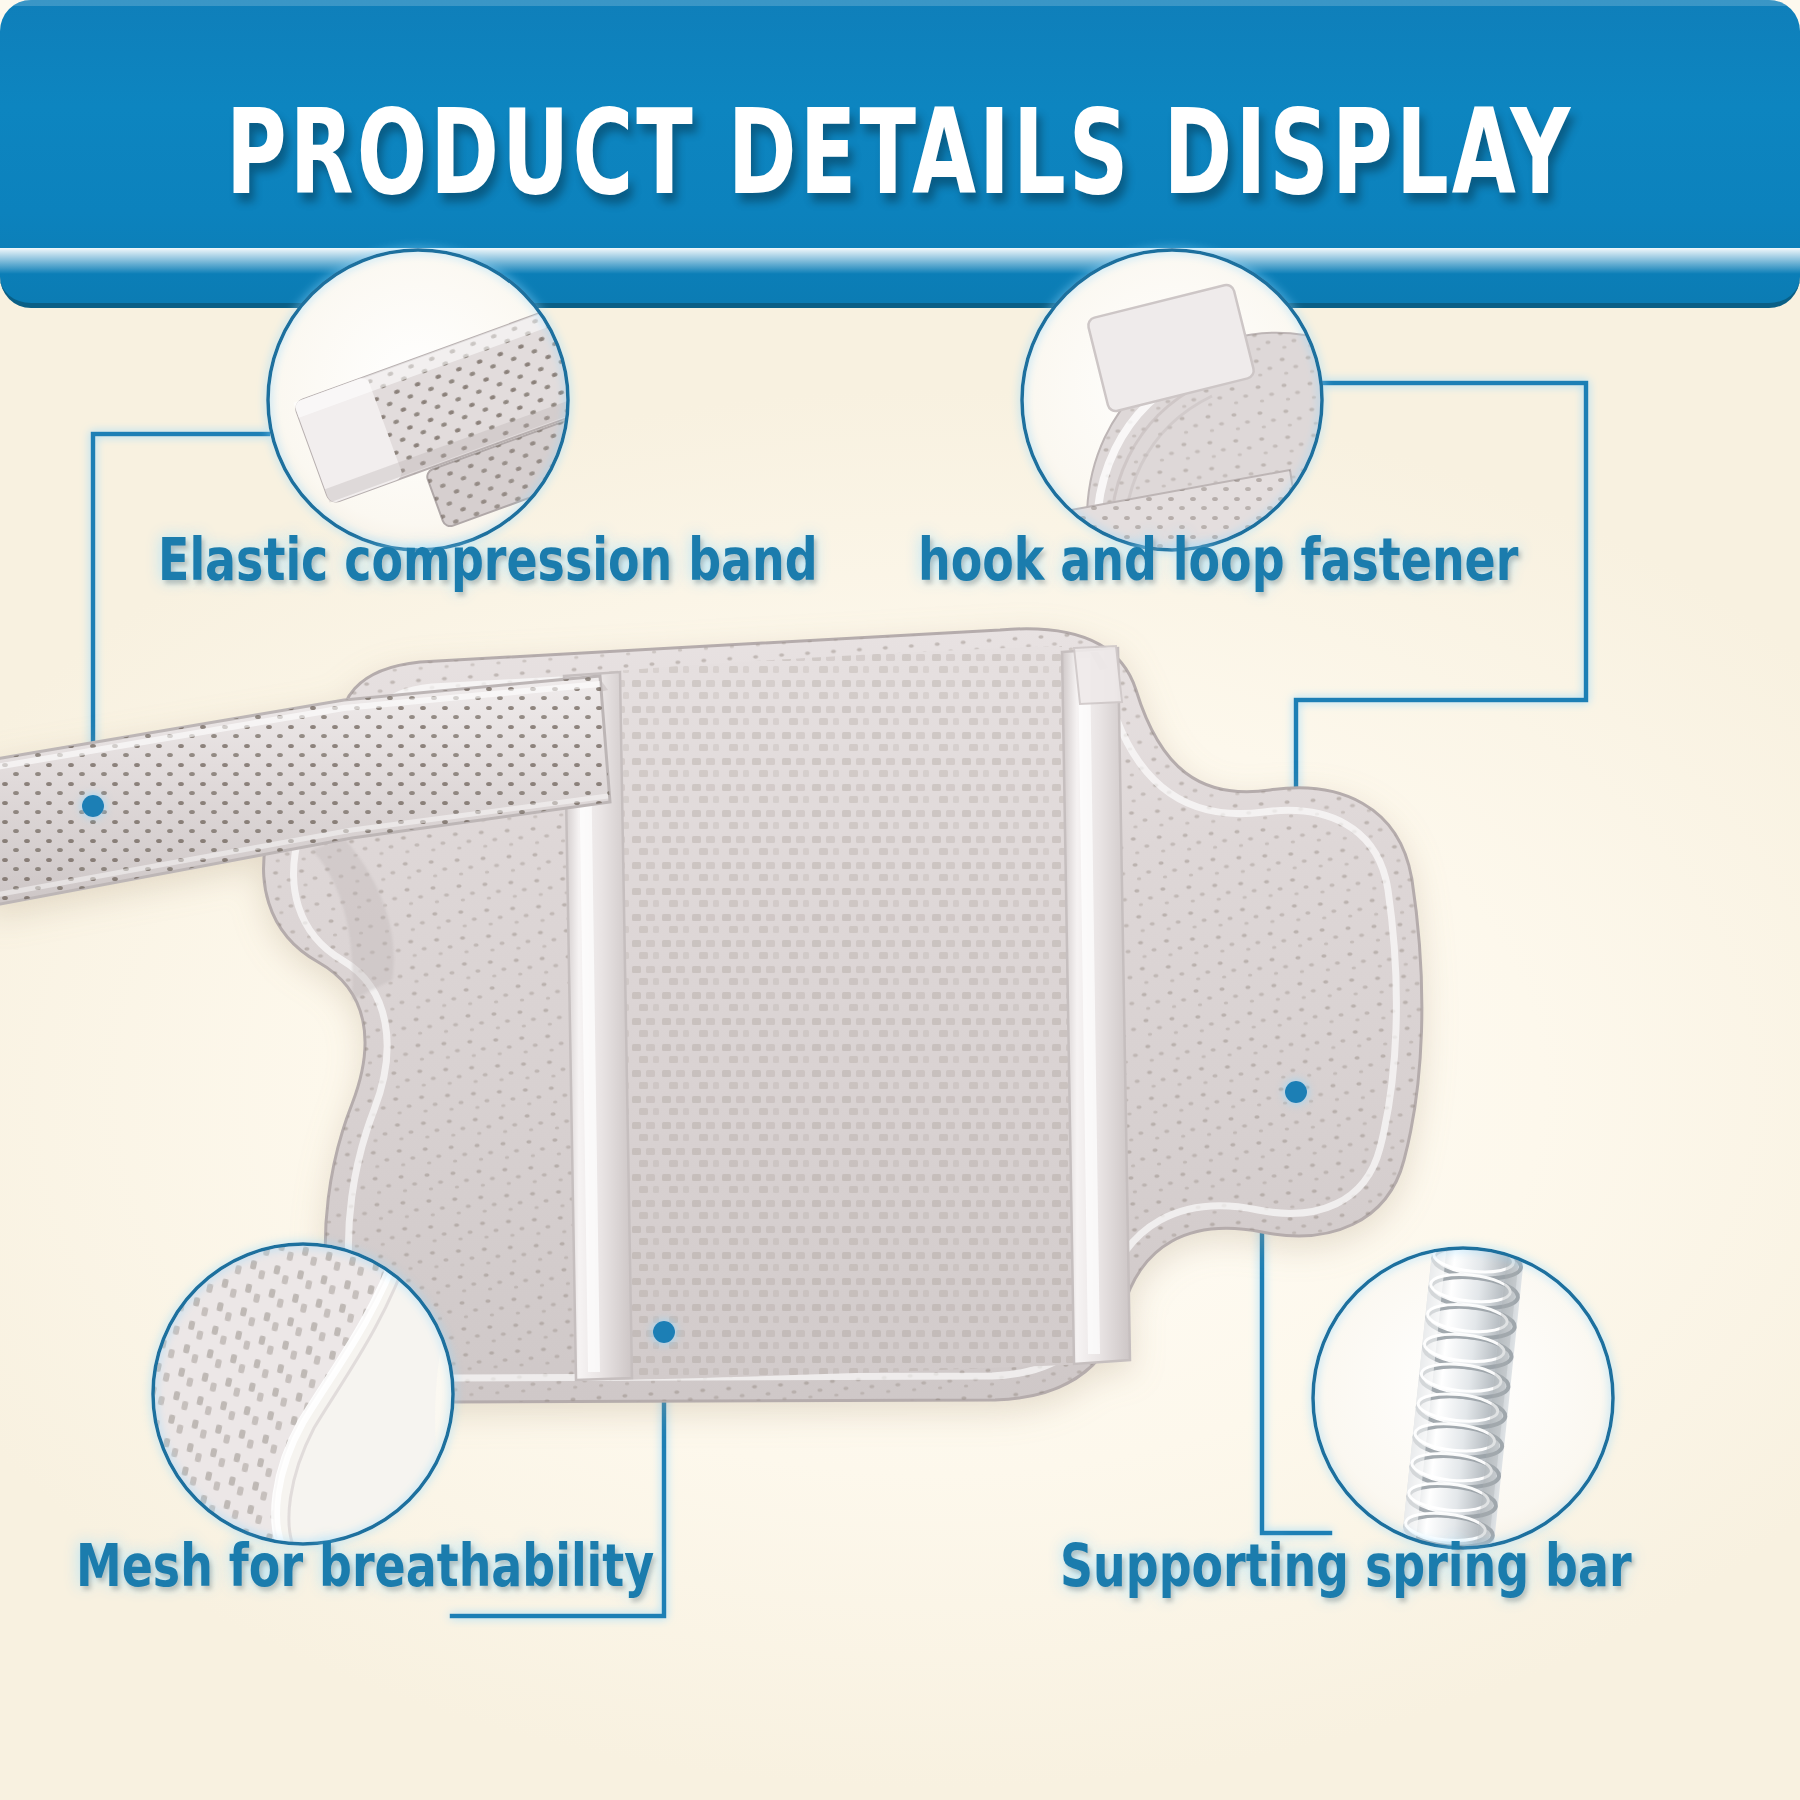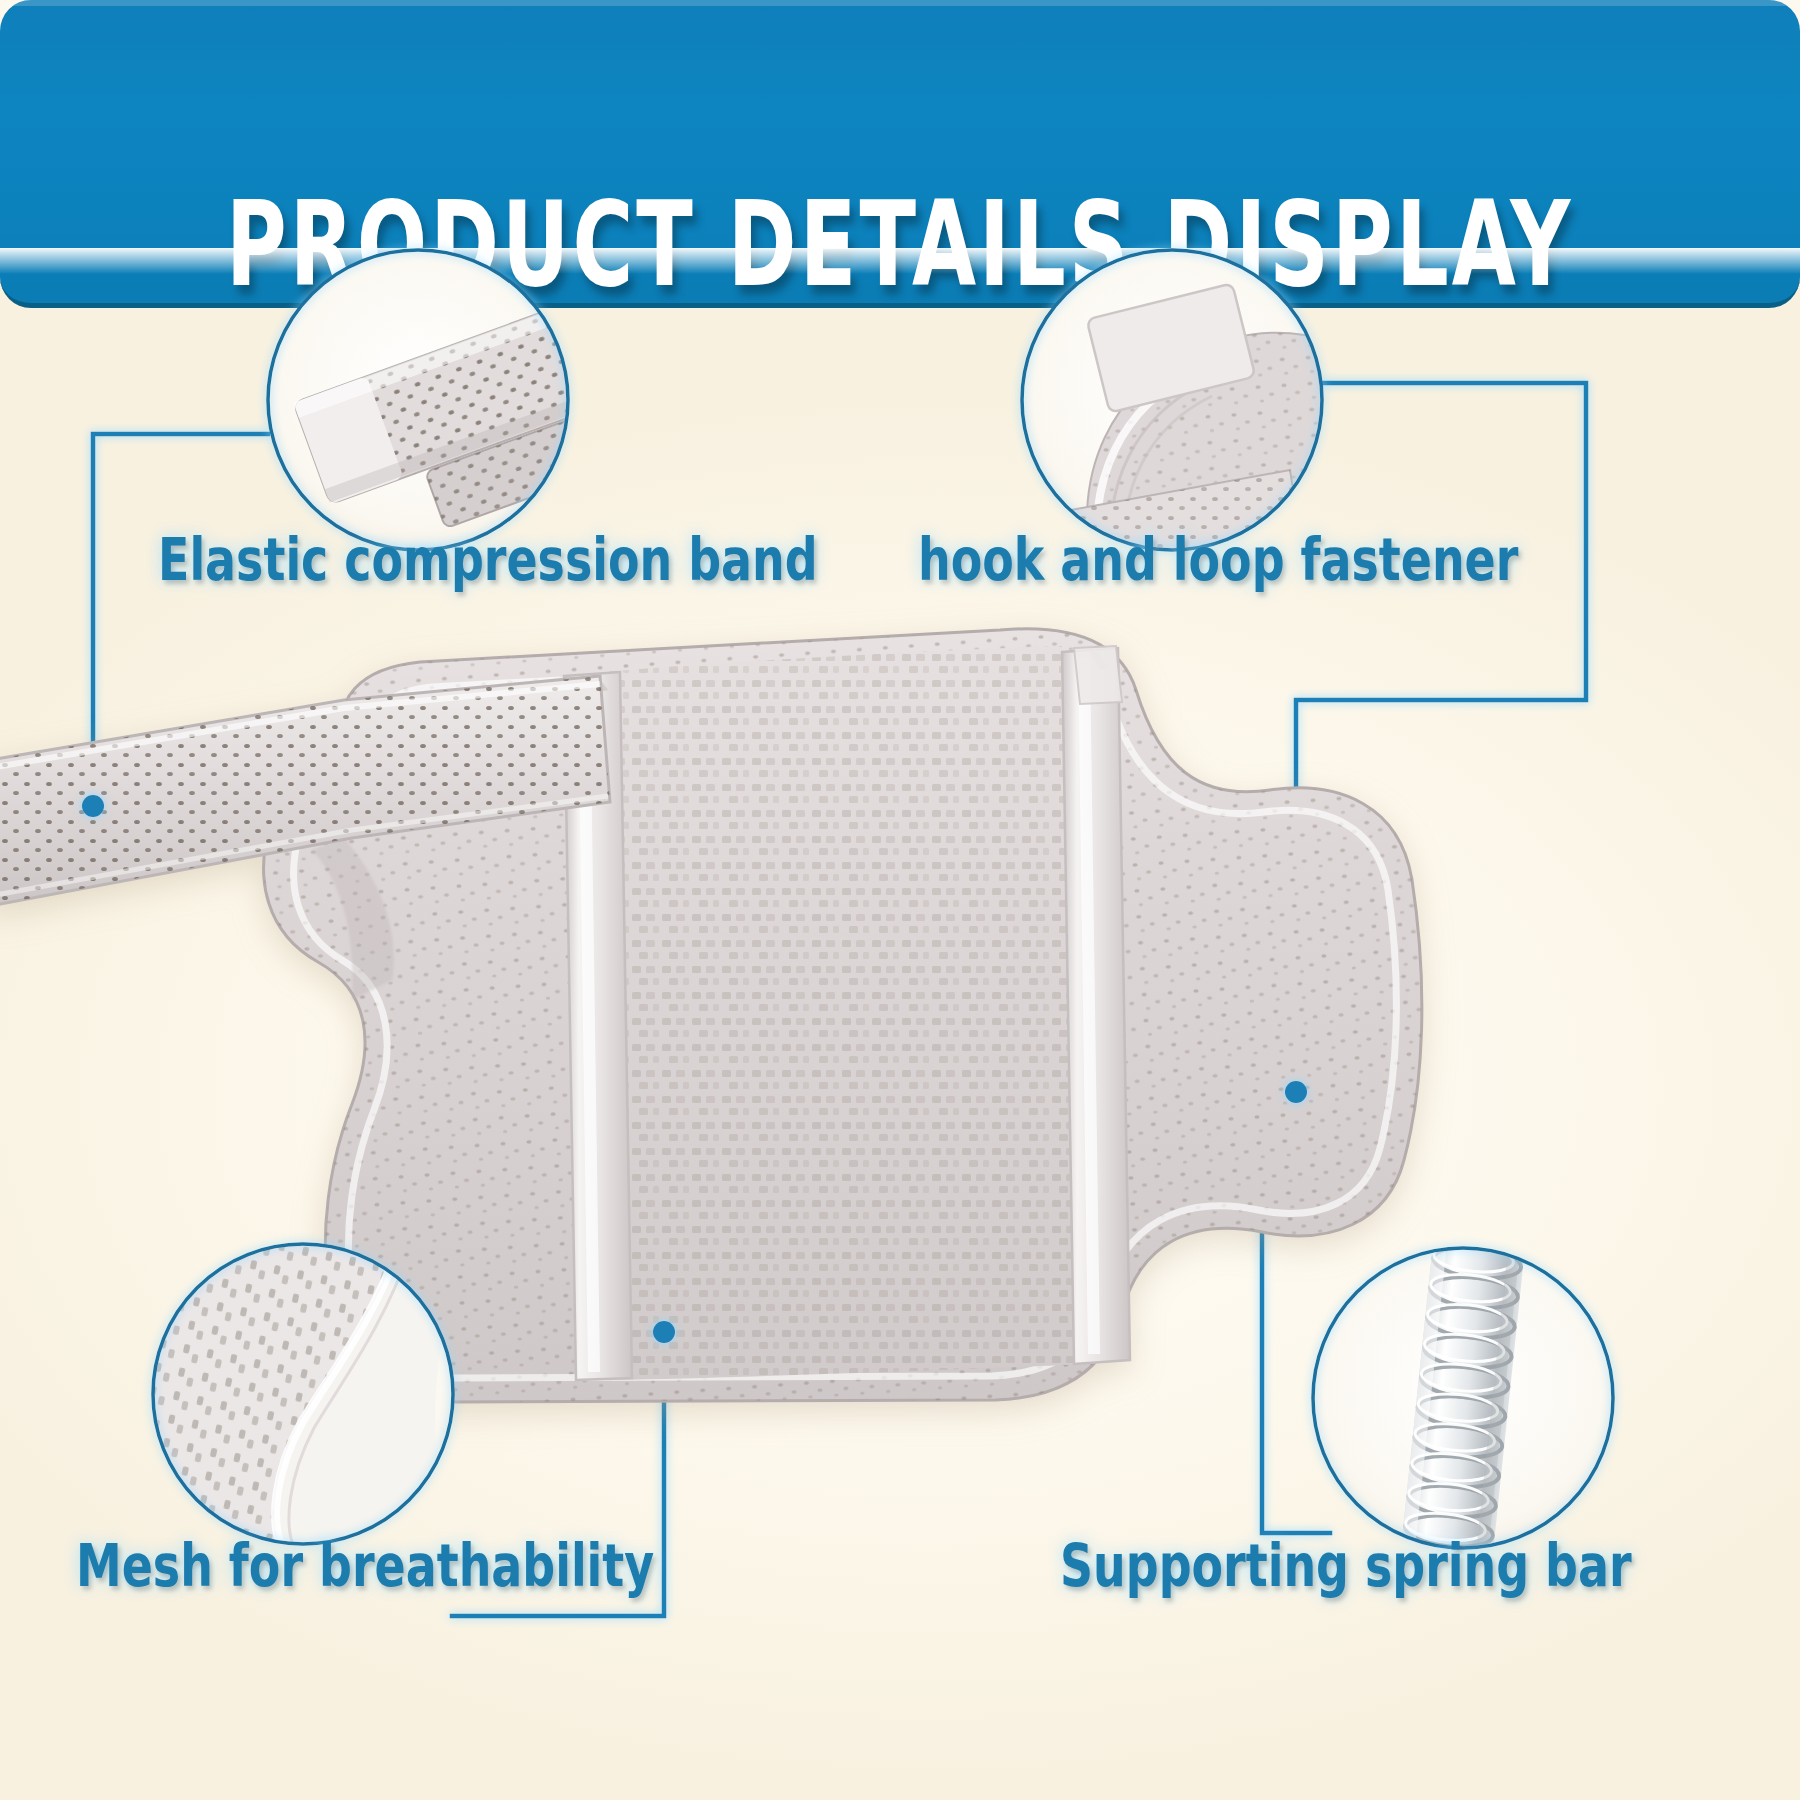--- a/index.html
+++ b/index.html
@@ -10,21 +10,21 @@
     position:relative;
     width:1800px; height:1800px;
     overflow:hidden;
     background:#fdf9ee;
   }
 
   
   #banner {
     position:absolute; left:0; top:0; width:1800px; height:308px;
     background:linear-gradient(180deg,#0f7fba 0%,#0d85c0 35%,#0c82bd 70%,#0b7cb4 100%);
-    display:flex; align-items:flex-end; justify-content:center;
+    display:flex; align-items:center; justify-content:center;
     border-bottom:5px solid #0a5f86;
     overflow:hidden;
     border-radius:31px;
   }
   #banner::before{
     content:""; position:absolute; left:0; right:0; top:0; height:6px;
     background:rgba(255,255,255,0.18);
   }
   #banner-title {
     color:#ffffff;

